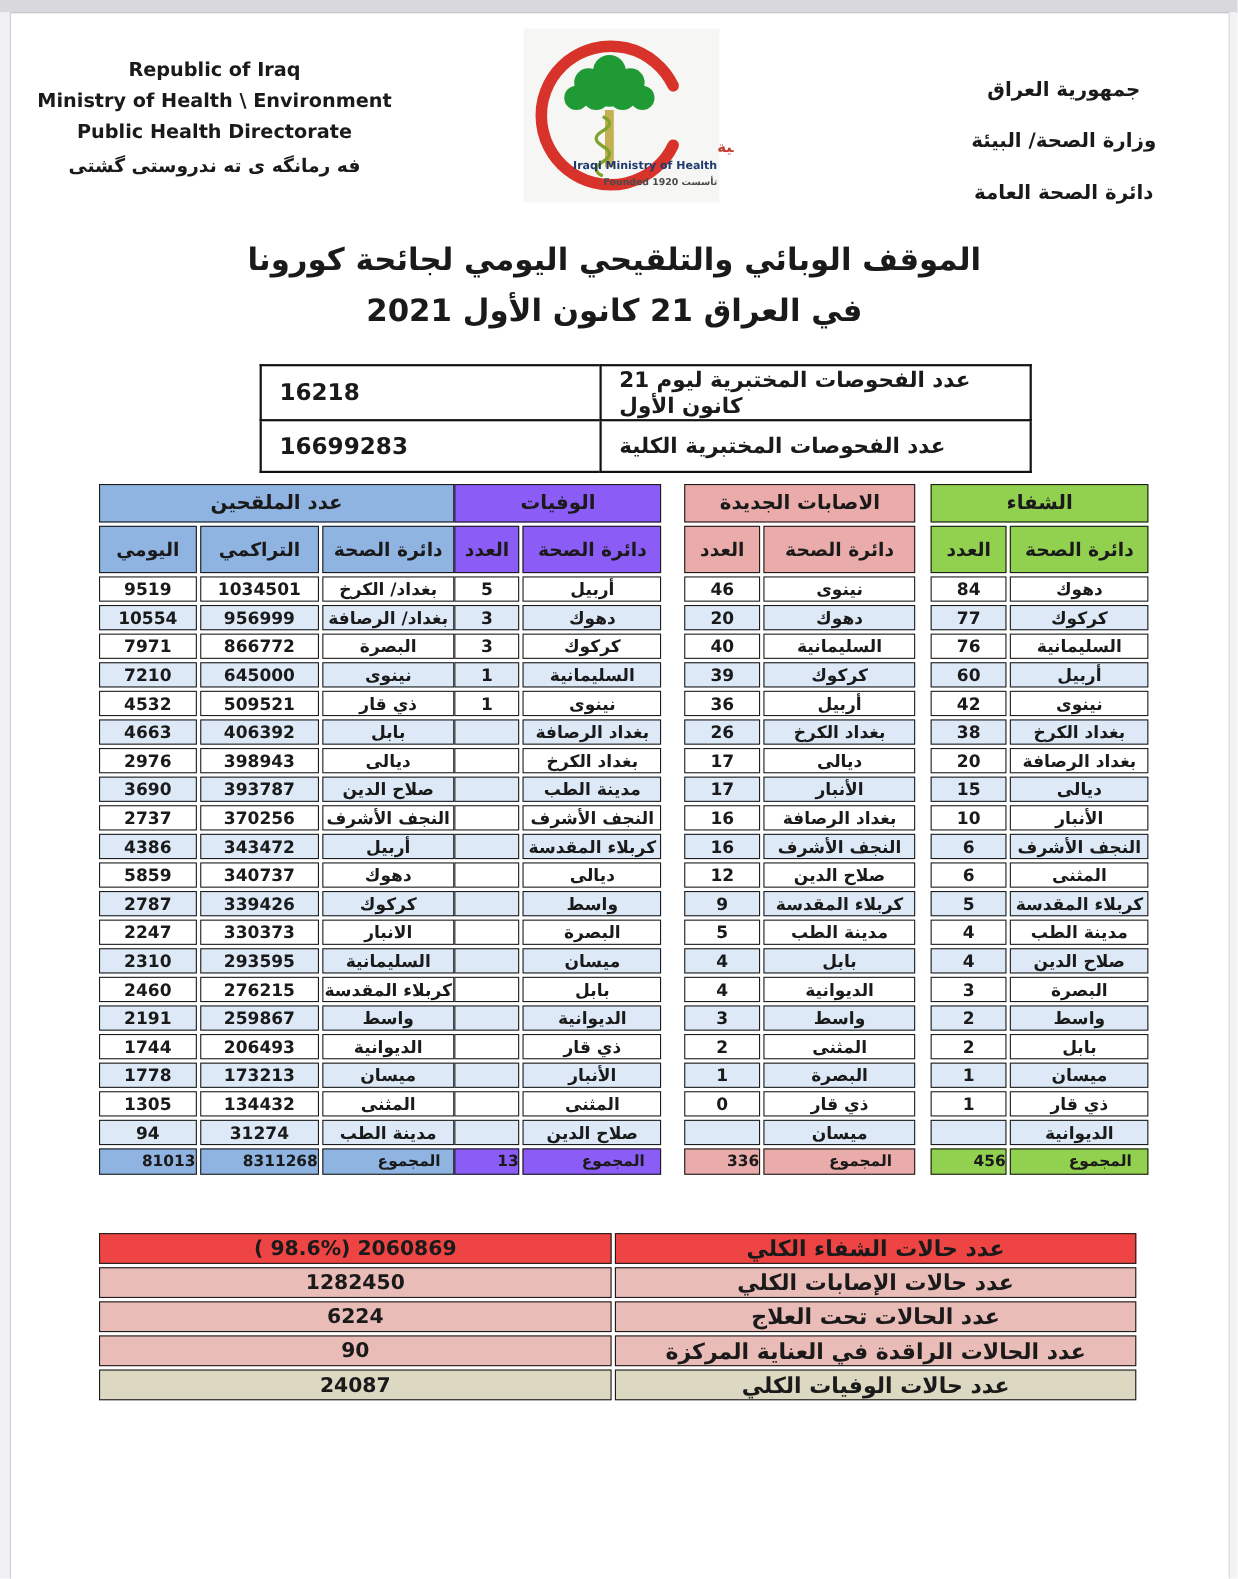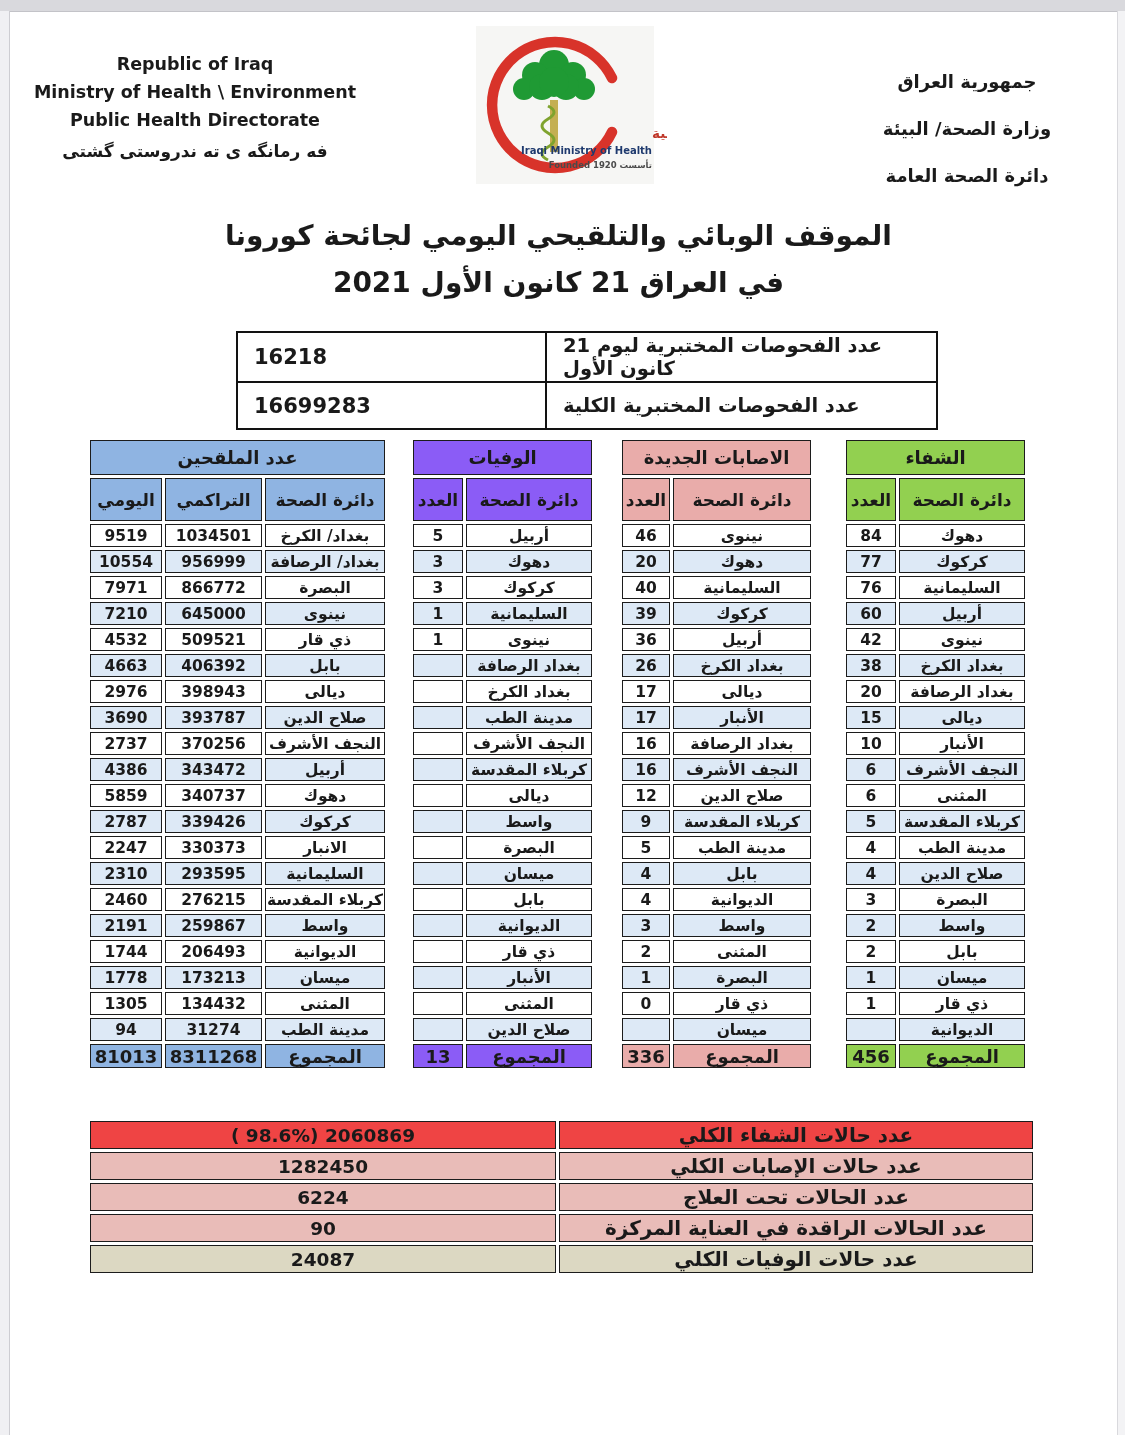--- a/index.html
+++ b/index.html
@@ -28,21 +28,21 @@
   .tests .t-label{width:372px;font-size:19.5px;}
   .tests .t-value{width:290px;font-size:21px;direction:ltr;}
 
   
   .stats{position:absolute;top:437px;direction:rtl;border-spacing:3px;table-layout:fixed;}
   .stats th,.stats td{border:1.6px solid #1c1c1c;text-align:center;vertical-align:middle;font-weight:bold;padding:0;white-space:nowrap;overflow:hidden;}
   .stats .title-row th{height:33px;font-size:18px;}
   .stats .cols-row th{height:41px;font-size:17px;}
   .stats tbody td{height:21px;font-size:15.5px;background:#ffffff;}
   .stats tbody tr:nth-child(even) td{background:#dde9f6;}
-  .stats tfoot td{height:22px;font-size:18px;}
+  .stats tfoot td{height:22px;font-size:14px;padding-left:38px;}
   .stats td.num{direction:ltr;}
 
   .t-blue{left:87px;}
   .t-blue .title-row th,.t-blue .cols-row th,.t-blue tfoot td{background:#8fb4e2;}
   .t-gray{left:410px;}
   .t-gray .title-row th,.t-gray .cols-row th,.t-gray tfoot td{background:#8b5cf6;}
   .t-pink{left:619px;}
   .t-pink .title-row th,.t-pink .cols-row th,.t-pink tfoot td{background:#e9acaa;}
   .t-green{left:843px;}
   .t-green .title-row th,.t-green .cols-row th,.t-green tfoot td{background:#92d050;}

